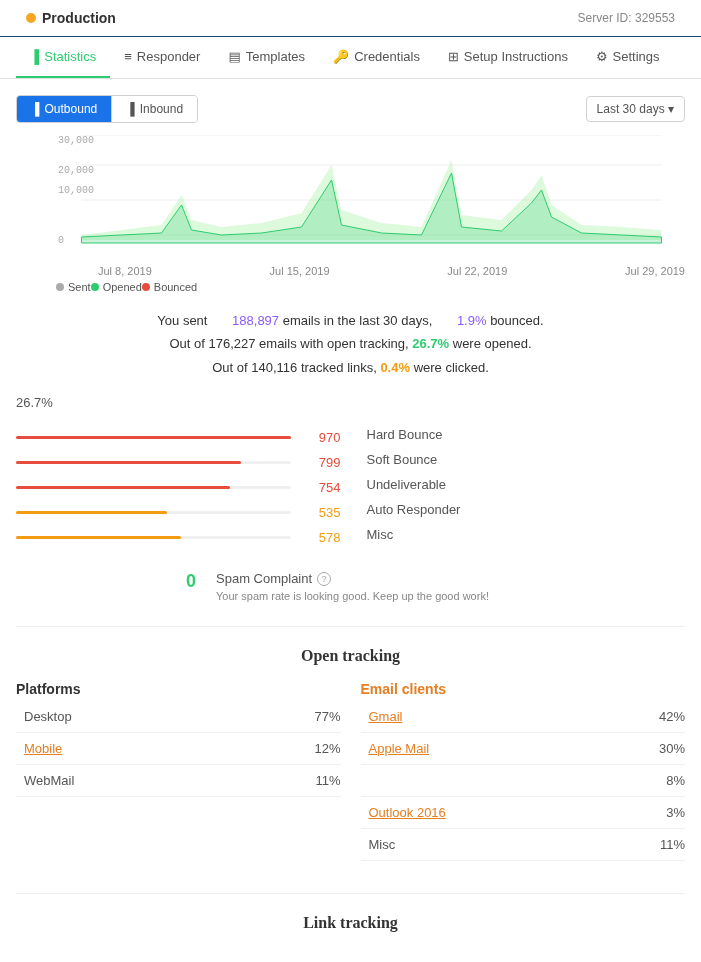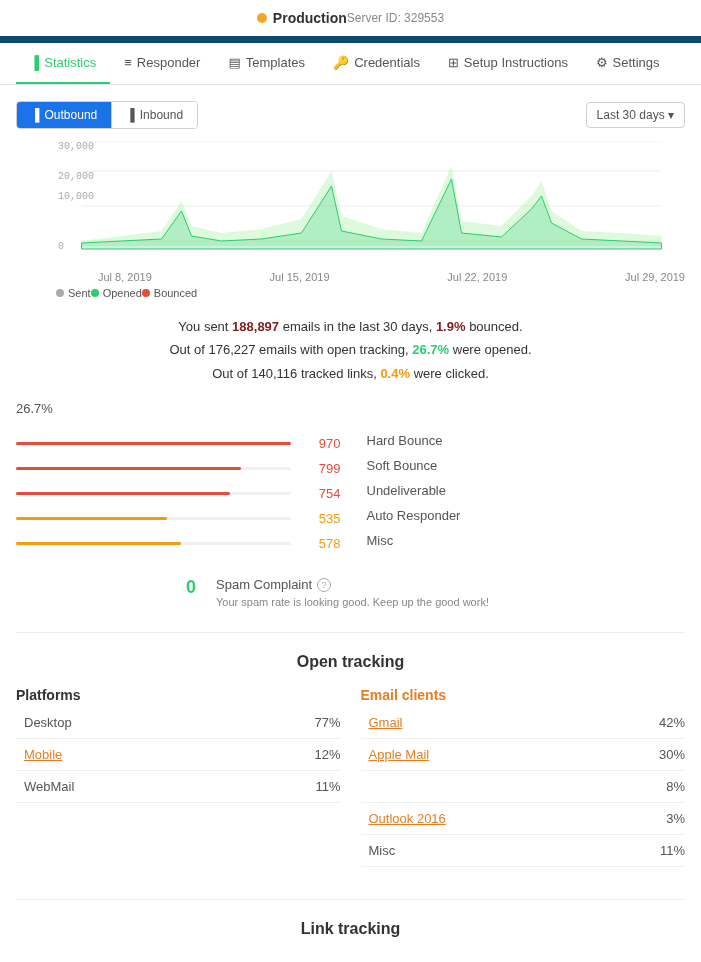--- a/index.html
+++ b/index.html
@@ -1,55 +1,55 @@
 <!DOCTYPE html>
 <html><head>
   <meta charset="utf-8">
   <style>
     * { box-sizing: border-box; margin: 0; padding: 0; }
     body { font-family: -apple-system, BlinkMacSystemFont, 'Segoe UI', sans-serif; background: #f5f5f5; font-size: 13px; color: #333; width: 701px; }
-    .top-bar { background: #fff; border-bottom: 7px solid #0c4a6e; padding: 10px 16px; display: flex; align-items: center; justify-content: center; }
+    .top-bar { background: #fff; border-bottom: 1px solid #0c4a6e; padding: 10px 26px; display: flex; align-items: center; justify-content: space-between; }
     .production-badge { display: flex; align-items: center; gap: 6px; font-weight: 600; font-size: 14px; }
     .dot { width: 10px; height: 10px; border-radius: 50%; background: #f5a623; display: inline-block; }
     .server-id { color: #888; font-size: 12px; }
     .nav-bar { background: #fff; border-bottom: 1px solid #e0e0e0; padding: 0 16px; display: flex; gap: 0; }
     .nav-item { padding: 12px 14px; font-size: 13px; color: #555; cursor: pointer; display: flex; align-items: center; gap: 5px; border-bottom: 2px solid transparent; text-decoration: none; }
     .nav-item.active { color: #2ecc71; border-bottom: 2px solid #2ecc71; }
     .main { background: #fff; padding: 16px; }
     .controls-row { display: flex; align-items: center; justify-content: space-between; margin-bottom: 12px; }
     .btn-group { display: flex; border: 1px solid #d0d0d0; border-radius: 4px; overflow: hidden; }
     .btn-toggle { padding: 6px 14px; font-size: 12px; cursor: pointer; border: none; background: #fff; display: flex; align-items: center; gap: 5px; color: #555; }
     .btn-toggle.active { background: #1a73e8; color: #fff; }
     .btn-toggle:not(:last-child) { border-right: 1px solid #d0d0d0; }
     .date-range { font-size: 12px; color: #555; cursor: pointer; border: 1px solid #d0d0d0; border-radius: 4px; padding: 5px 10px; background: #fff; }
     .chart-labels { display: flex; justify-content: space-between; padding: 0 0 4px 40px; font-size: 11px; color: #888; }
     .chart-legend { display: flex; gap: 0; font-size: 11px; color: #555; margin-bottom: 16px; padding-left: 40px; }
     .legend-item { display: flex; align-items: center; gap: 4px; }
     .legend-dot { width: 8px; height: 8px; border-radius: 50%; }
     .stats-text { text-align: center; margin: 16px 0; line-height: 1.8; font-size: 13px; }
-    .stats-text .highlight-red { color: #7f1d1d; font-weight: 700; }
+    .stats-text .highlight-red { color: #8b5cf6; font-weight: 400; margin-left: 21px; }
     .stats-text .highlight-green { color: #2ecc71; font-weight: 600; }
     .stats-text .highlight-orange { color: #f39c12; font-weight: 600; }
     .metrics-section { display: flex; margin: 16px 0; }
     .metrics-left { width: 50%; }
     .metrics-right { width: 50%; padding-left: 16px; }
     .metric-row { display: flex; align-items: center; margin-bottom: 10px; }
     .metric-bar-container { flex: 1; height: 3px; background: #f0f0f0; border-radius: 2px; margin-right: 10px; }
     .metric-bar { height: 100%; border-radius: 2px; }
     .metric-value { font-size: 13px; font-weight: 500; color: #e74c3c; width: 40px; text-align: right; margin-right: 10px; }
     .metric-label { font-size: 13px; color: #555; }
     .metric-value-orange { color: #f39c12; }
     .big-percent { font-size: 13px; color: #555; margin-bottom: 20px; }
     .spam-section { margin: 16px 0 24px 0; display: flex; align-items: flex-start; }
     .spam-number { font-size: 18px; color: #2ecc71; font-weight: 600; width: 200px; text-align: right; padding-right: 20px; }
     .spam-right { flex: 1; }
     .spam-label { font-size: 13px; color: #555; display: flex; align-items: center; gap: 5px; margin-bottom: 4px; }
     .spam-desc { font-size: 11px; color: #888; }
     .info-circle { width: 14px; height: 14px; border-radius: 50%; border: 1px solid #aaa; display: inline-flex; align-items: center; justify-content: center; font-size: 9px; color: #aaa; cursor: pointer; }
-    .section-title { text-align: center; font-size: 16px; font-weight: 600; color: #333; margin: 20px 0 16px 0; }
+    .section-title { text-align: center; font-size: 16px; font-weight: 600; color: #333; margin: 20px 0 16px 0; font-family: Liberation Serif, serif; }
     .tracking-grid { display: flex; gap: 20px; margin-bottom: 24px; }
     .tracking-col { flex: 1; }
     .tracking-col-title { font-size: 14px; font-weight: 600; color: #333; margin-bottom: 12px; }
     .tracking-col-title.orange { color: #e67e22; }
     .tracking-row { display: flex; align-items: center; justify-content: space-between; margin-bottom: 8px; border-bottom: 1px solid #f0f0f0; padding-bottom: 8px; }
     .tracking-name { font-size: 13px; color: #555; margin-left: 8px; }
     .tracking-name.link { color: #e67e22; text-decoration: underline; cursor: pointer; }
     .tracking-pct { font-size: 13px; color: #555; }
     .divider { border: none; border-top: 1px solid #eee; margin: 12px 0; }
     .y-axis-label { position: absolute; left: 0; font-size: 10px; color: #aaa; font-family: Liberation Mono, monospace; }

